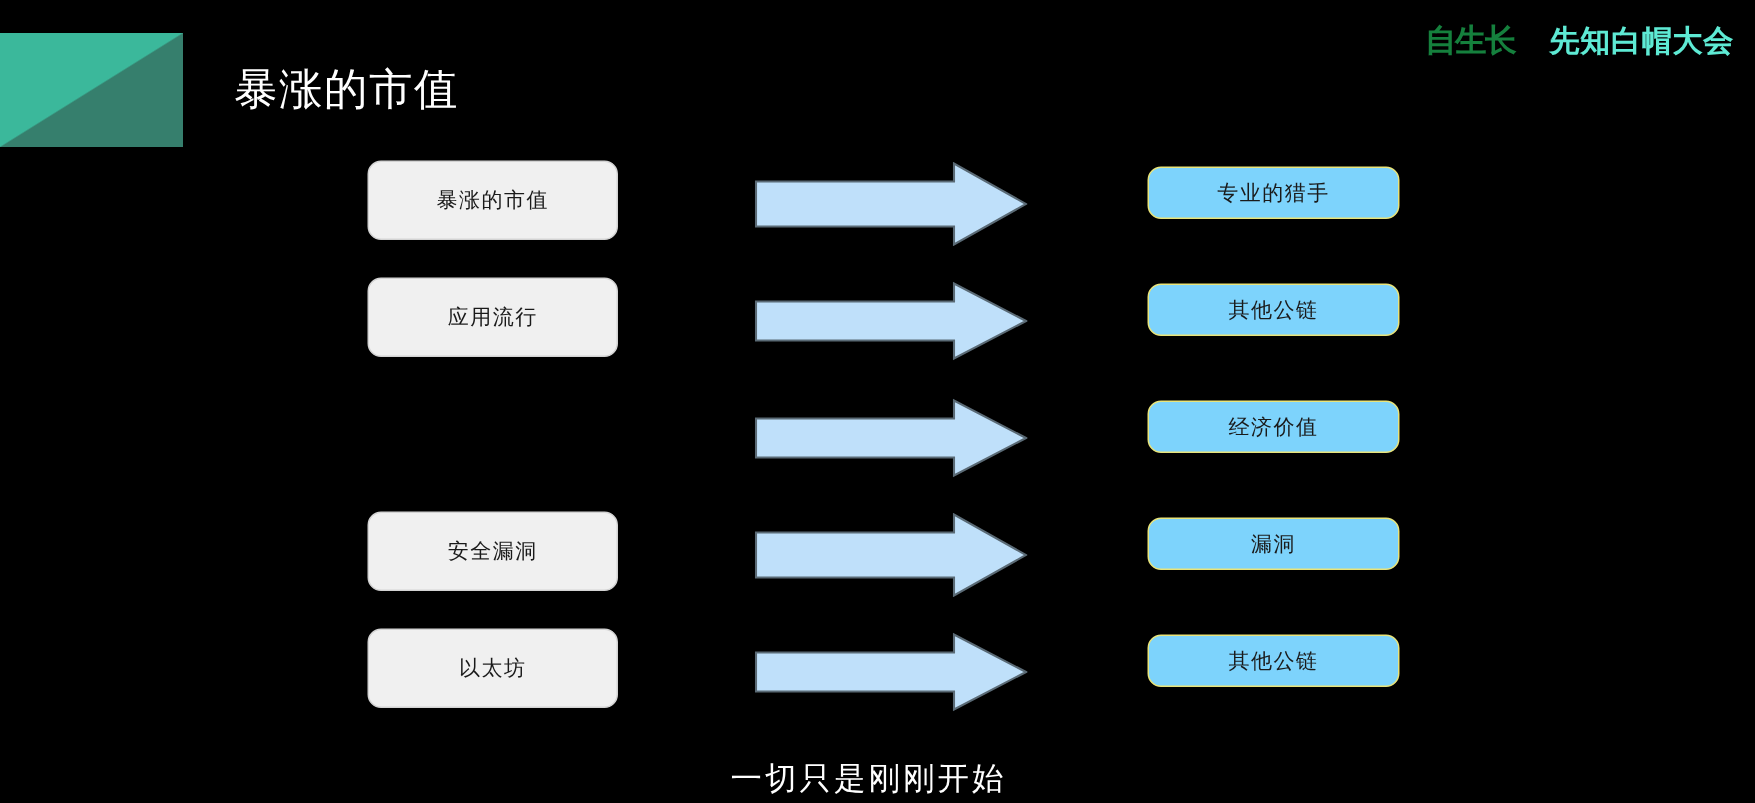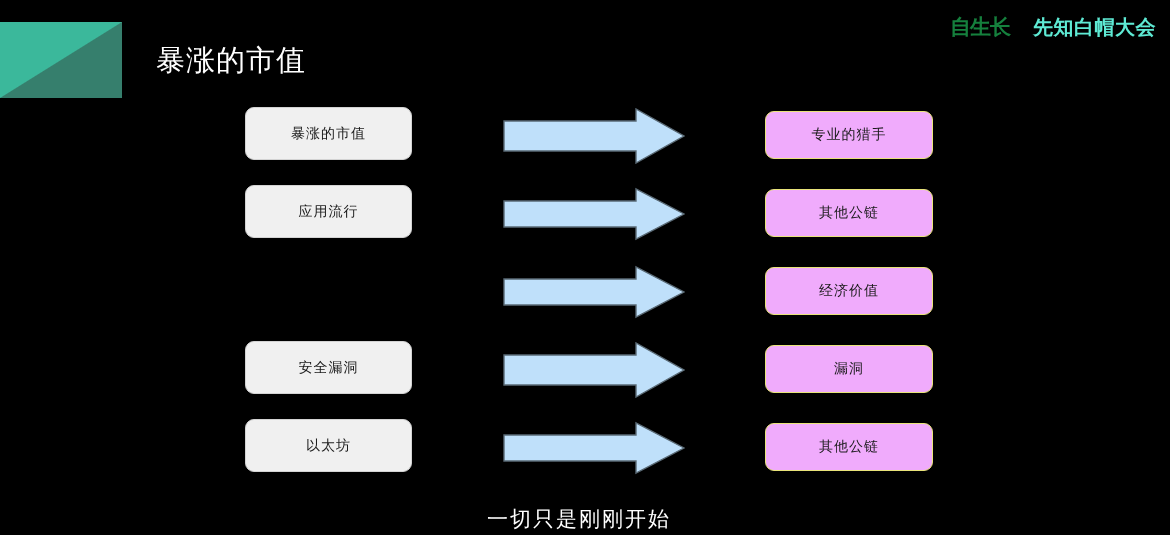--- a/index.html
+++ b/index.html
@@ -93,23 +93,23 @@
     left: 245px;
     width: 167px;
     height: 53px;
     top: 7px;
     background: #f0f0f0;
     border: 1px solid #d3d3d3;
   }
   .node-right {
     left: 765px;
     width: 168px;
-    height: 48px;
+    height: 35px;
     top: 11px;
-    background: #f0abfc;
+    background: #7dd3fc;
     border: 1px solid #e9e47a;
   }
 
   .arrow-wrap {
     position: absolute;
     left: 503px;
     top: 8px;
     width: 182px;
     height: 56px;
   }

